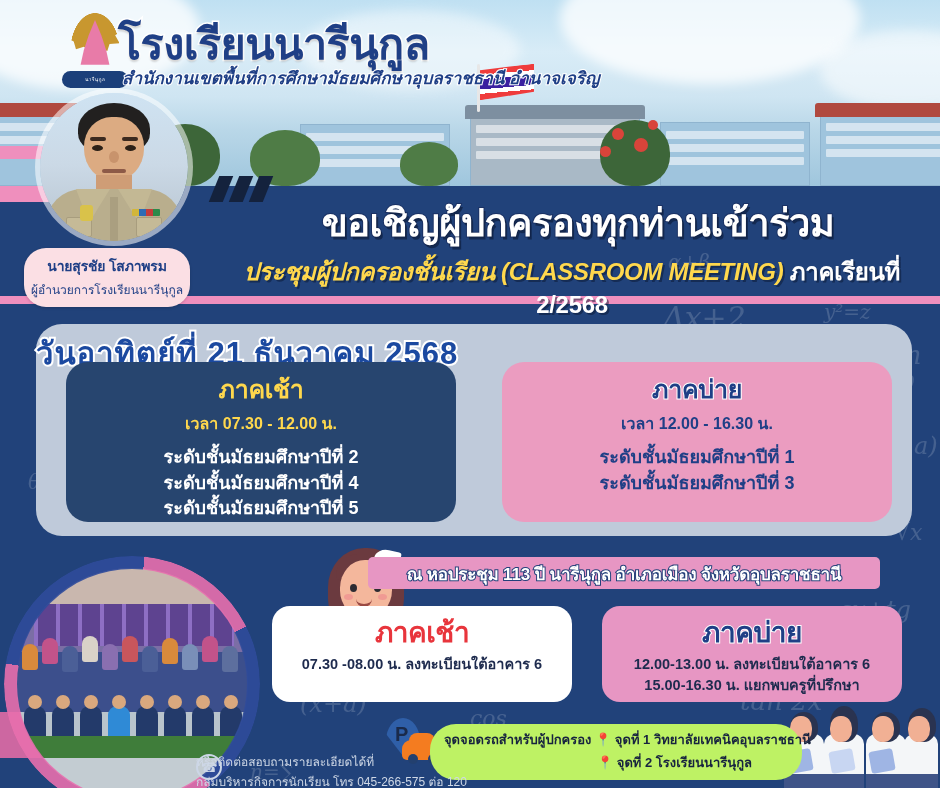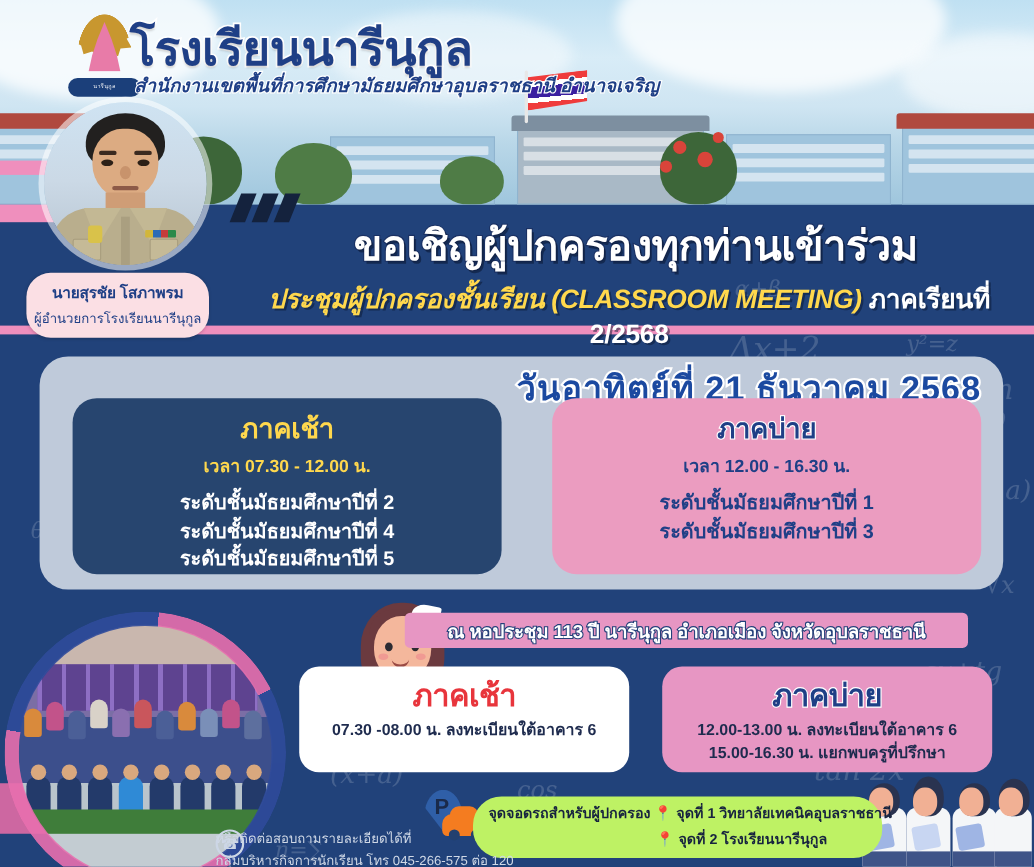--- a/index.html
+++ b/index.html
@@ -153,21 +153,21 @@
   }
   .subhead .yellow { color: #ffd84d; font-style: italic; text-shadow: 2px 2px 0 rgba(10,22,48,.5); }
   .subhead .white  { color: #ffffff; text-shadow: 2px 2px 0 rgba(10,22,48,.5); }
 
   
   .panel {
     position: absolute; left: 36px; top: 324px; width: 876px; height: 212px;
     background: #bfcada; border-radius: 26px;
   }
   .date-line {
-    position: absolute; left: 36px; top: 328px; width: 856px; text-align: right;
+    position: absolute; left: 36px; top: 328px; width: 856px; text-align: left;
     font-size: 31px; font-weight: 700; color: #1b49a0;
     -webkit-text-stroke: 4px #ffffff; paint-order: stroke fill;
     letter-spacing: 1px;
   }
 
   .sbox { position: absolute; top: 362px; width: 390px; height: 160px; border-radius: 22px; text-align: center; }
   .sbox.morning  { left: 66px;  background: #27456f; }
   .sbox.afternoon{ left: 502px; background: #eb9cc0; }
   .sbox .t { font-size: 25px; font-weight: 700; margin-top: 7px; letter-spacing: -.3px; }
   .sbox.morning  .t { color: #ffd84d; }

